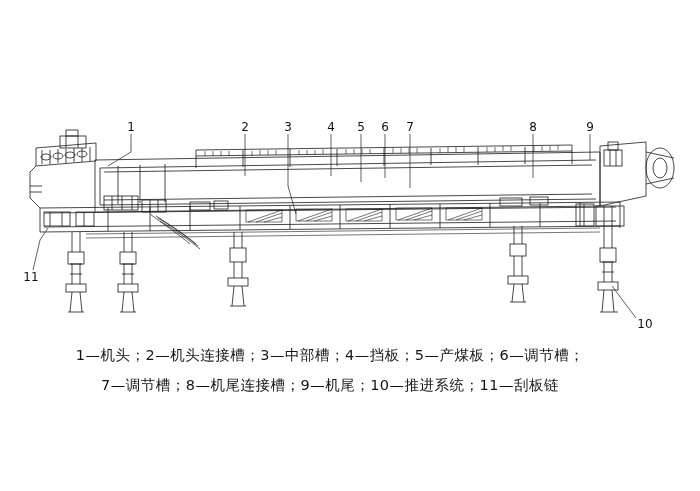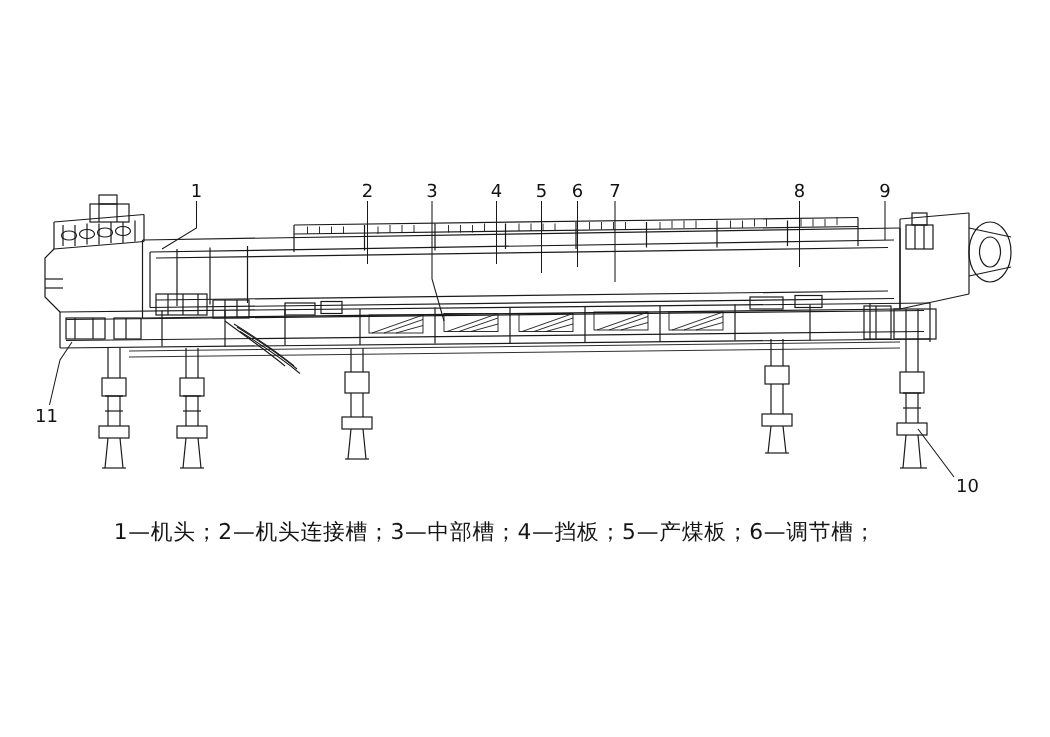--- a/index.html
+++ b/index.html
@@ -346,15 +346,16 @@
         <text class="leader-label" x="533" y="131" text-anchor="middle">8</text>
         <text class="leader-label" x="590" y="131" text-anchor="middle">9</text>
         <text class="leader-label" x="645" y="328" text-anchor="middle">10</text>
         <text class="leader-label" x="31" y="281" text-anchor="middle">11</text>
       </g>
     </svg>
   </div>
 
   <div class="caption-block">
     <div class="caption-line">1—机头；2—机头连接槽；3—中部槽；4—挡板；5—产煤板；6—调节槽；</div>
+    <div class="caption-line">7—调节槽；8—机尾连接槽；9—机尾；10—推进系统；11—刮板链</div>
   </div>
 
 </div>
 
 </body></html>

